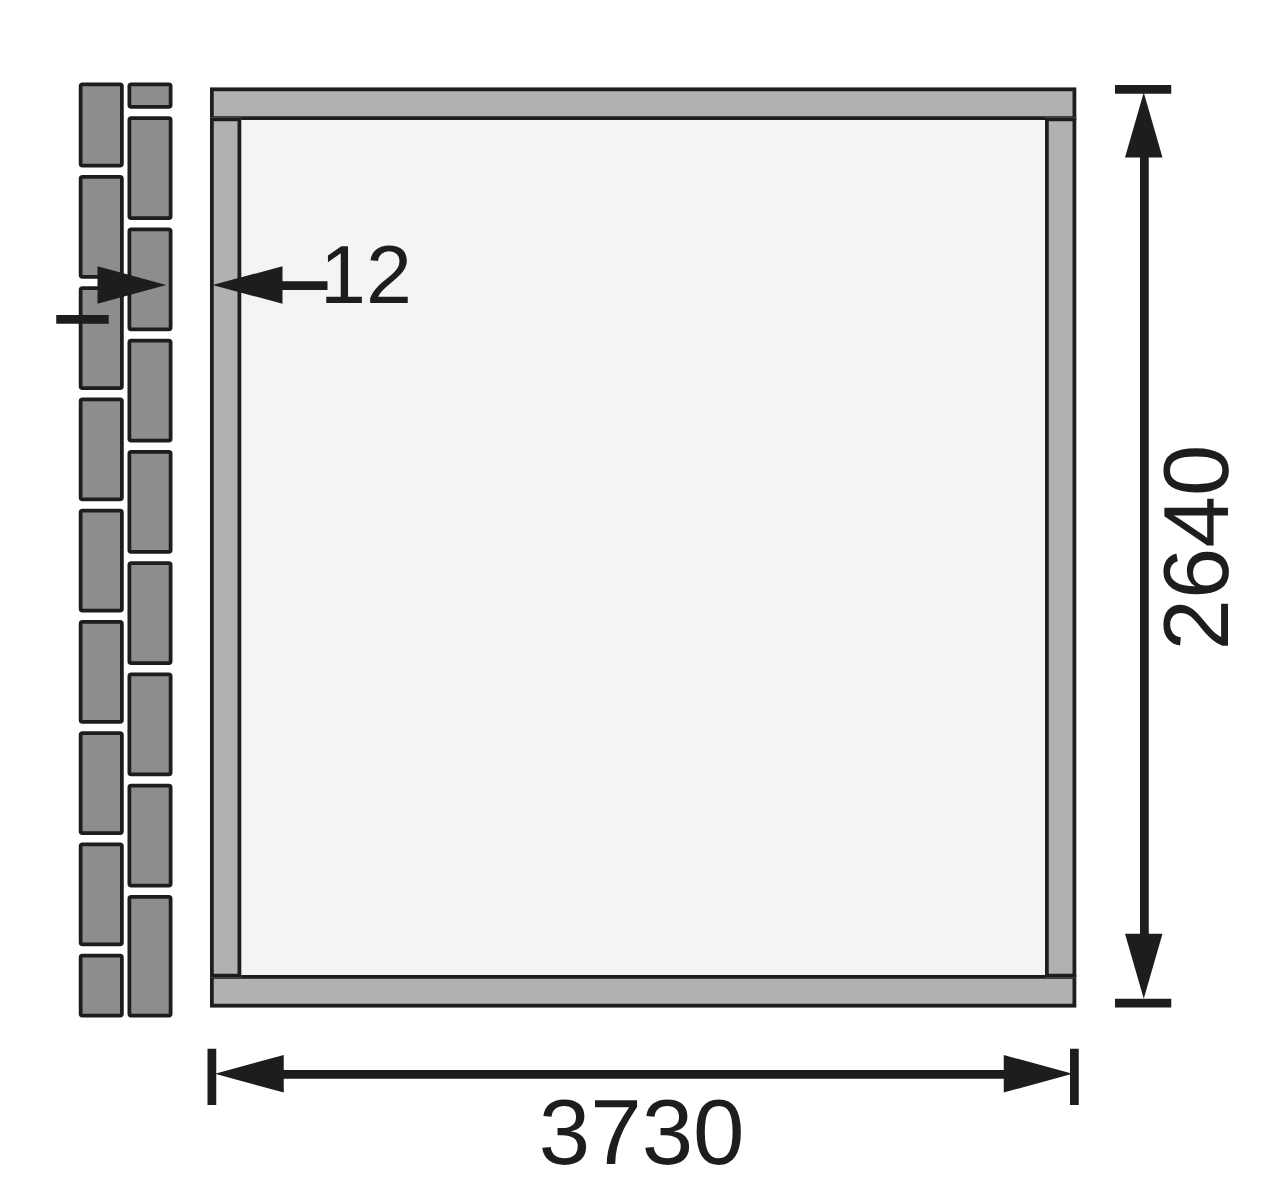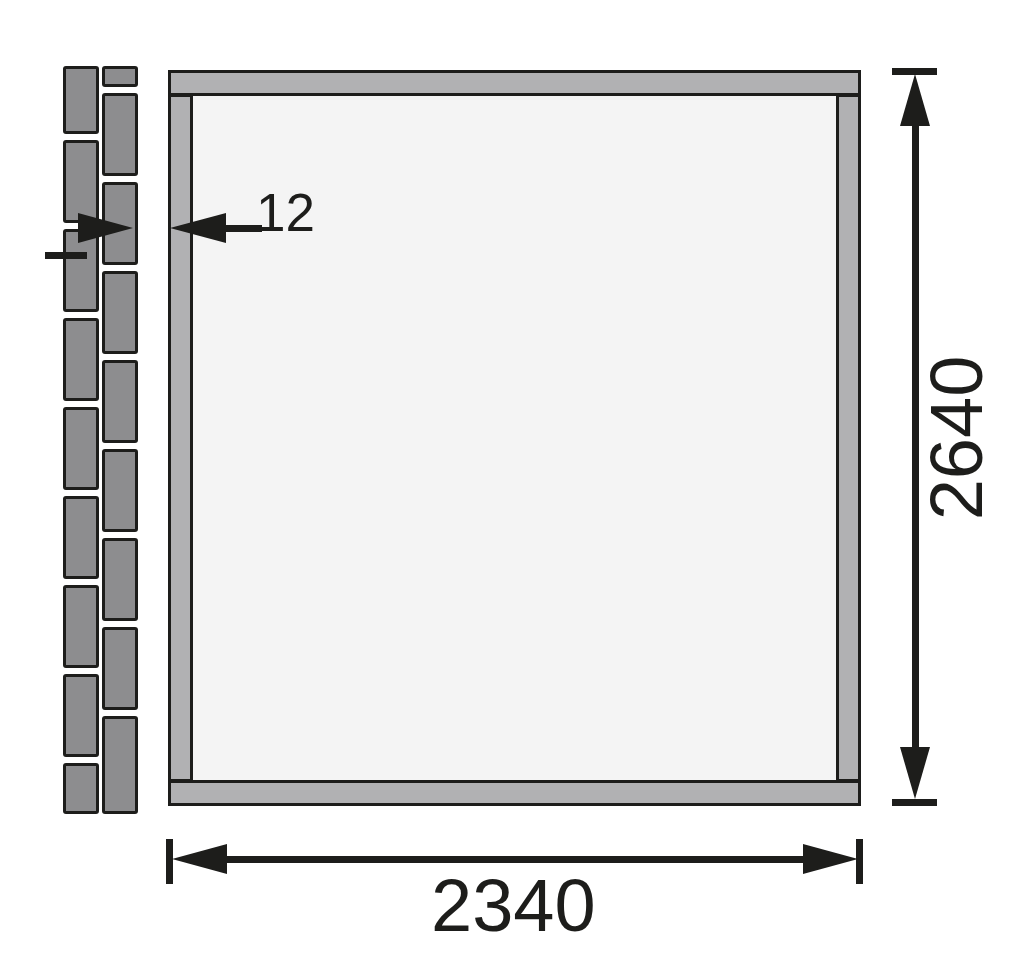--- a/index.html
+++ b/index.html
@@ -55,21 +55,21 @@
   
   .thick-arrow {
     left: 170px; top: 213px;
     border-top: 15px solid transparent;
     border-bottom: 15px solid transparent;
     border-right: 56px solid var(--line, #1d1d1b);
   }
   .thick-shaft { left: 222px; top: 225px; width: 40px; height: 7px; background: var(--line, #1d1d1b); }
   .thick-label {
     left: 256px; top: 186px;
-    font-size: 53px; line-height: 1; color: var(--line, #1d1d1b);
+    font-size: 66px; line-height: 1; color: var(--line, #1d1d1b);
     white-space: nowrap;
   }
 
   
   .vdim-tick-top    { left: 892px; top: 68px;  width: 45px; height: 7px;  background: var(--line, #1d1d1b); }
   .vdim-tick-bottom { left: 892px; top: 799px; width: 45px; height: 7px;  background: var(--line, #1d1d1b); }
   .vdim-arrow-up {
     left: 900px; top: 74px;
     border-left: 15px solid transparent;
     border-right: 15px solid transparent;
@@ -156,15 +156,15 @@
   <div class="abs vdim-shaft"></div>
   <div class="abs tri vdim-arrow-down"></div>
   <div class="abs vdim-tick-bottom"></div>
   <div class="abs vdim-label">2640</div>
 
   <div class="abs hdim-tick-left"></div>
   <div class="abs tri hdim-arrow-left"></div>
   <div class="abs hdim-shaft"></div>
   <div class="abs tri hdim-arrow-right"></div>
   <div class="abs hdim-tick-right"></div>
-  <div class="abs hdim-label">2340</div>
+  <div class="abs hdim-label">3730</div>
 
 </div>
 
 </body></html>

